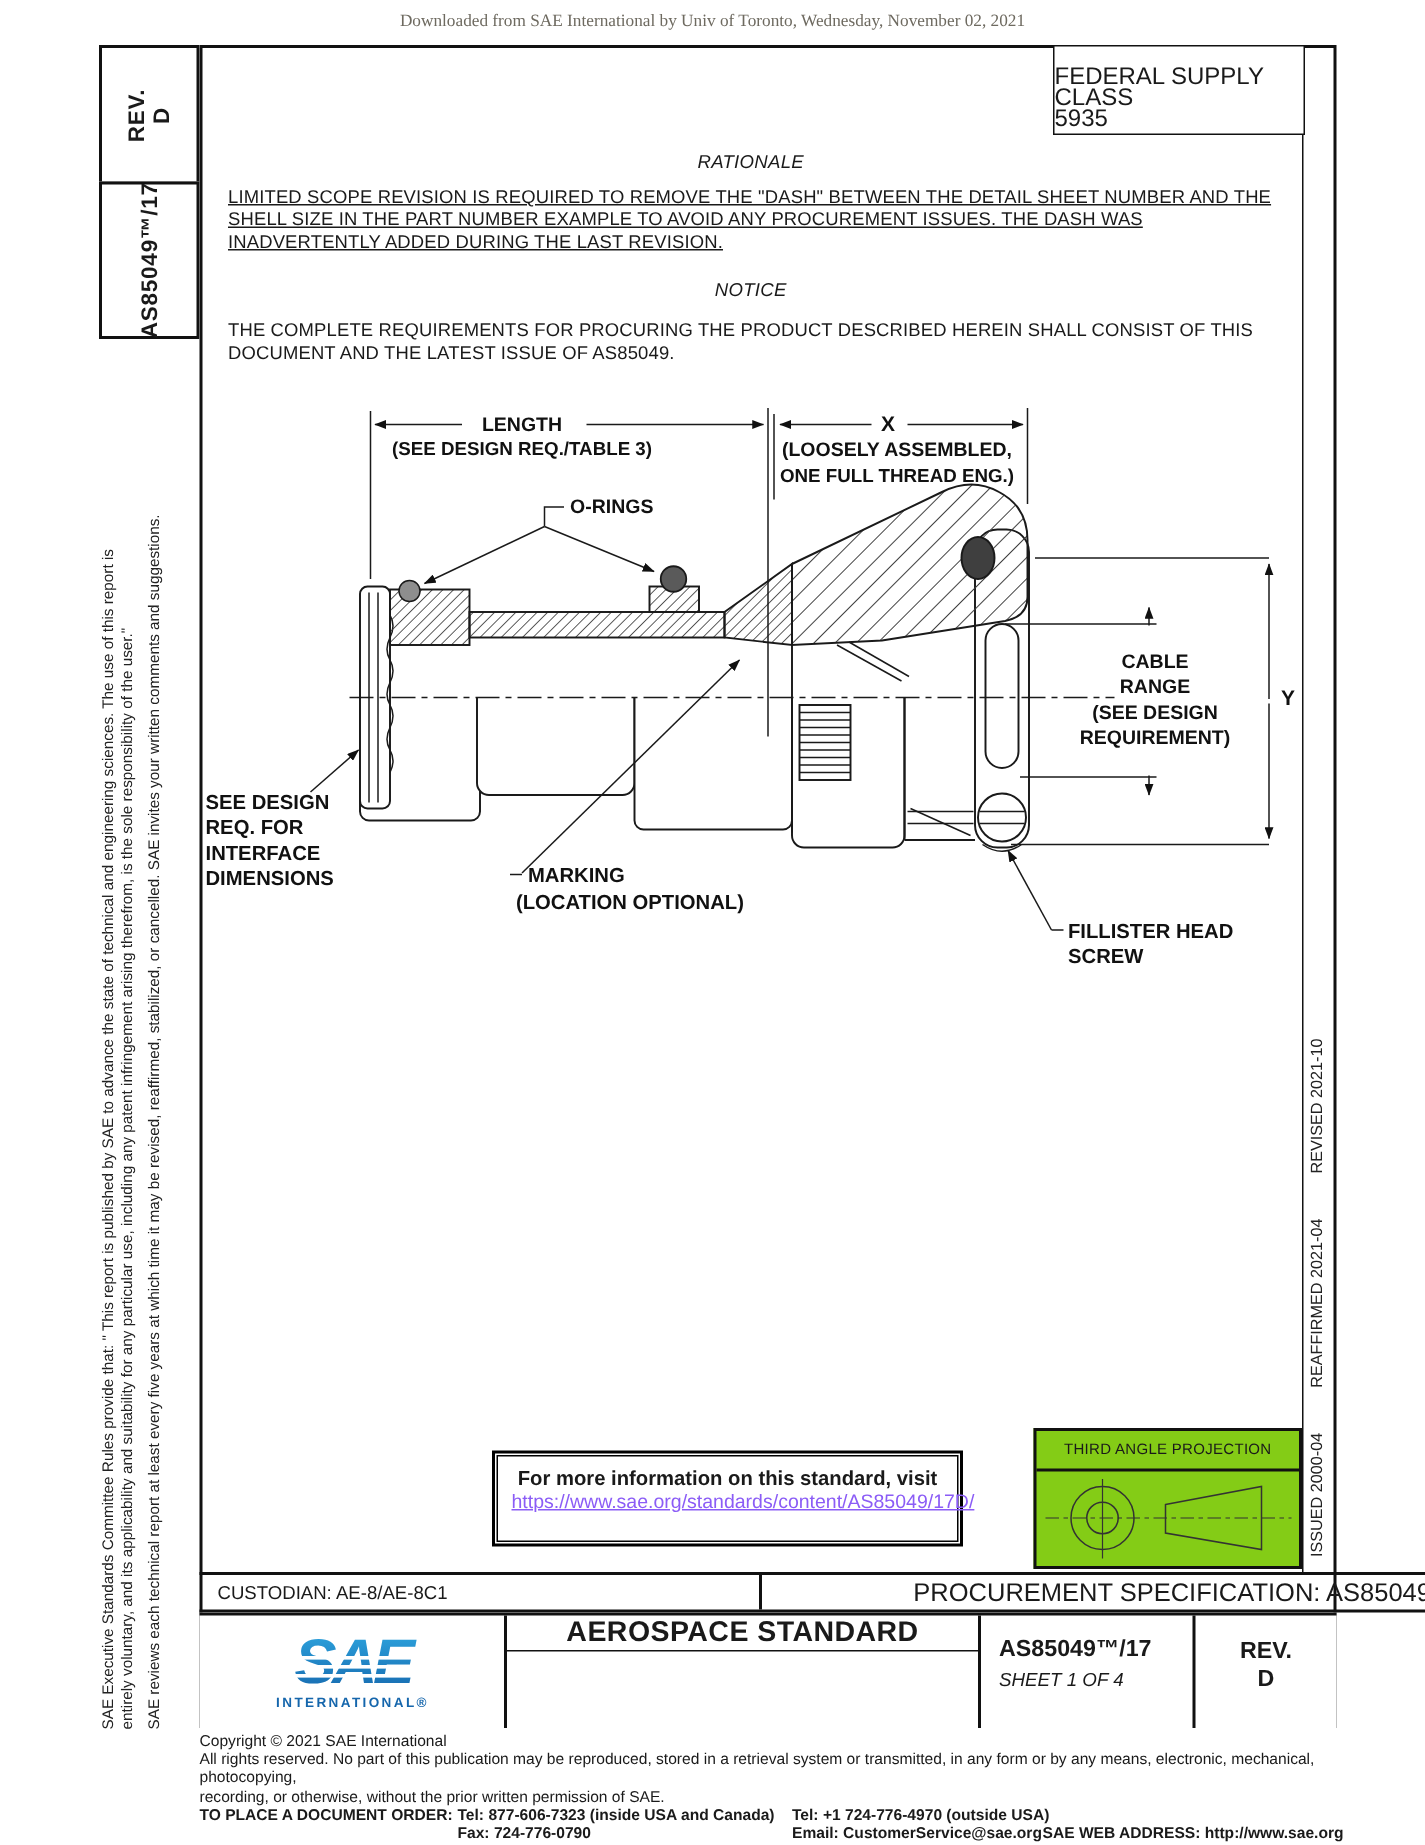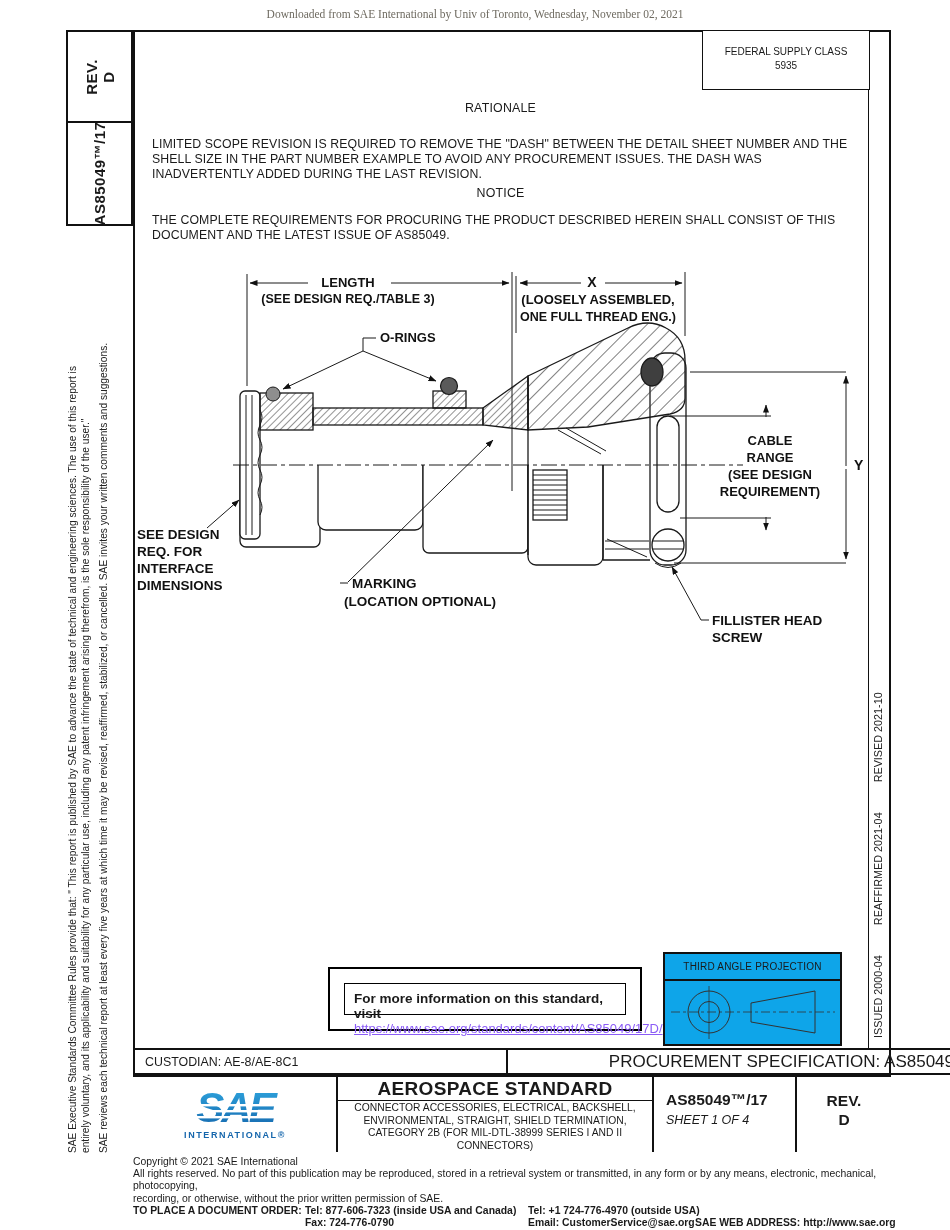--- a/index.html
+++ b/index.html
@@ -20,42 +20,42 @@
   .vtext { position:absolute; transform-origin:0 0; transform:rotate(-90deg);
            white-space:nowrap; font-size:10.2px; color:#222; }
   .issued-strip { position:absolute; left:872px; top:1038px; transform-origin:0 0;
                   transform:rotate(-90deg); white-space:nowrap; font-size:10.8px;
                   display:flex; gap:30px; color:#222; }
 
   .right-divider { position:absolute; left:868px; top:30px; height:1018px; width:0;
                    border-left:1.5px solid #111; }
 
   .fsc-box { position:absolute; left:702px; top:30px; width:168px; height:60px;
-             border:1.5px solid #111; text-align:center; font-size:10px;
+             border:1.5px solid #111; font-size:16px;
              padding-top:14px; line-height:14px; background:#fff; }
 
   .center-head { position:absolute; left:133px; width:735px; text-align:center;
-                 font-size:12.4px; letter-spacing:.2px; }
+                 font-size:12.4px; letter-spacing:.2px;font-style:italic; }
   .body-para { position:absolute; left:152px; width:712px; font-size:12.3px;
                line-height:14.8px; letter-spacing:.1px; }
 
   .fig-caption { position:absolute; left:133px; top:669px; width:737px; text-align:center;
                  font-weight:bold; font-style:italic; font-size:12.5px; }
 
   .fig-svg { position:absolute; left:133px; top:258px; }
   .fig-svg text { font-family:"Liberation Sans", sans-serif; font-weight:bold; fill:#111; }
 
   .info-box { position:absolute; left:328px; top:967px; width:314px; height:64px;
-              border:2.5px solid #000; padding:14px; background:#fff; }
+              border:2.5px solid #000; padding:1px; background:#fff;text-align:center; }
   .info-inner { border:1.5px solid #000; width:100%; height:100%; padding:7px 9px; }
   .info-line1 { font-weight:bold; font-size:13.5px; }
   .info-link { font-size:13px; text-decoration:underline; cursor:pointer; }
 
-  .tap-box { position:absolute; left:663px; top:952px; width:179px; height:94px;
-             border:2px solid #111; background:#0ea5e9; }
+  .tap-box { position:absolute; left:689px; top:952px; width:179px; height:94px;
+             border:2px solid #111; background:#84cc16; }
   .tap-title { height:27px; border-bottom:2.5px solid #111; text-align:center;
                font-size:10px; line-height:26px; letter-spacing:.2px; }
 
   .cust-row { position:absolute; left:133px; top:1048px; width:821px; height:27px;
               border-top:2px solid #111; border-bottom:2px solid #111; display:flex; }
   .cust-cell1 { width:375px; border-right:2px solid #111; font-size:12.4px;
                 line-height:24px; padding-left:12px; }
   .cust-cell2 { flex:1; font-size:17px; line-height:24px; text-align:right; }
 
   .title-block { position:absolute; left:133px; top:1075px; width:758px; height:77px;
@@ -109,21 +109,21 @@
     <span>REAFFIRMED 2021-04</span>
     <span>REVISED 2021-10</span>
   </div>
 
   <div class="fsc-box">
     <div>FEDERAL SUPPLY CLASS</div>
     <div>5935</div>
   </div>
 
   <div class="center-head" style="top:101px;">RATIONALE</div>
-  <div class="body-para" style="top:137px;">LIMITED SCOPE REVISION IS REQUIRED TO REMOVE THE "DASH" BETWEEN THE DETAIL SHEET NUMBER AND THE SHELL SIZE IN THE PART NUMBER EXAMPLE TO AVOID ANY PROCUREMENT ISSUES. THE DASH WAS INADVERTENTLY ADDED DURING THE LAST REVISION.</div>
+  <div class="body-para" style="top:124px;text-decoration:underline;">LIMITED SCOPE REVISION IS REQUIRED TO REMOVE THE "DASH" BETWEEN THE DETAIL SHEET NUMBER AND THE SHELL SIZE IN THE PART NUMBER EXAMPLE TO AVOID ANY PROCUREMENT ISSUES. THE DASH WAS INADVERTENTLY ADDED DURING THE LAST REVISION.</div>
   <div class="center-head" style="top:186px;">NOTICE</div>
   <div class="body-para" style="top:213px;">THE COMPLETE REQUIREMENTS FOR PROCURING THE PRODUCT DESCRIBED HEREIN SHALL CONSIST OF THIS DOCUMENT AND THE LATEST ISSUE OF AS85049.</div>
 
   <svg class="fig-svg" width="737" height="400" viewBox="0 0 737 400">
     <defs>
       <marker id="ar" viewBox="0 0 8 6" refX="7.5" refY="3" markerWidth="8" markerHeight="6" orient="auto">
         <path d="M0,0 L8,3 L0,6 Z" fill="#111"></path>
       </marker>
       <pattern id="hF" patternUnits="userSpaceOnUse" width="5" height="5" patternTransform="rotate(45)">
         <line x1="0" y1="0" x2="0" y2="5" stroke="#3a3a3a" stroke-width="1.1"></line>
@@ -276,26 +276,20 @@
         </defs>
         <text x="65" y="38" text-anchor="middle" font-size="42" font-weight="bold" font-style="italic" fill="url(#saeg)" letter-spacing="-3">SAE</text>
         <rect x="22" y="20" width="86" height="2.4" fill="#fff"></rect>
         <rect x="22" y="26" width="86" height="2.4" fill="#fff"></rect>
         <rect x="22" y="32" width="86" height="2.4" fill="#fff"></rect>
         <text x="65" y="54" text-anchor="middle" font-size="9" font-weight="bold" fill="#1566ac" letter-spacing="1.6">INTERNATIONAL®</text>
       </svg>
     </div>
     <div class="tb-title">
       <div class="tb-main">AEROSPACE STANDARD</div>
-      <div class="tb-sub">
-        <div>CONNECTOR ACCESSORIES, ELECTRICAL, BACKSHELL,</div>
-        <div>ENVIRONMENTAL, STRAIGHT, SHIELD TERMINATION,</div>
-        <div>CATEGORY 2B (FOR MIL-DTL-38999 SERIES I AND II</div>
-        <div>CONNECTORS)</div>
-      </div>
     </div>
     <div class="tb-num">
       <div class="tb-docnum">AS85049™/17</div>
       <div class="tb-sheet">SHEET 1 OF 4</div>
     </div>
     <div class="tb-rev">
       <div>REV.</div>
       <div>D</div>
     </div>
   </div>

